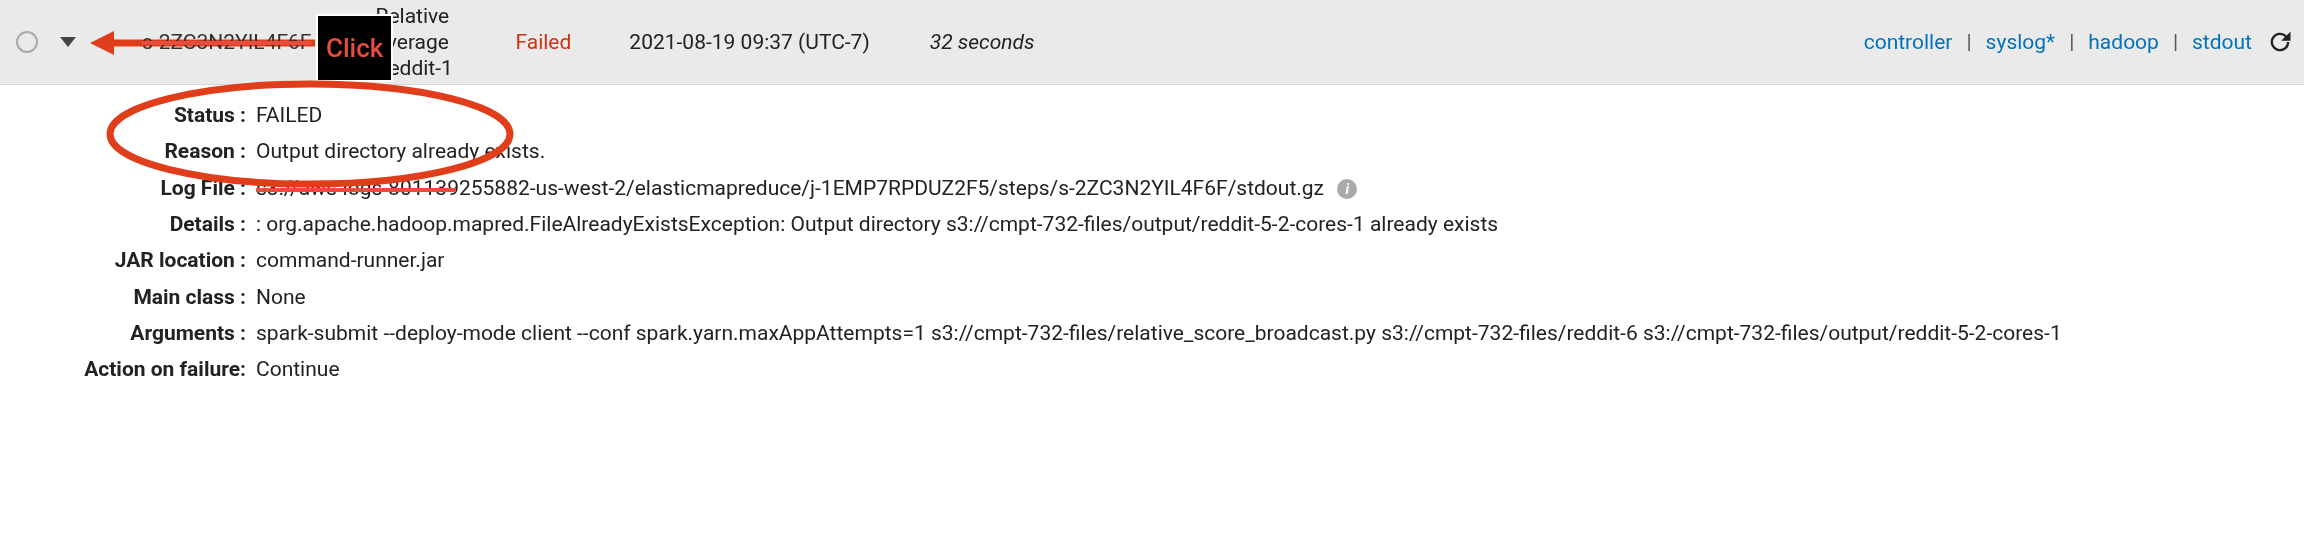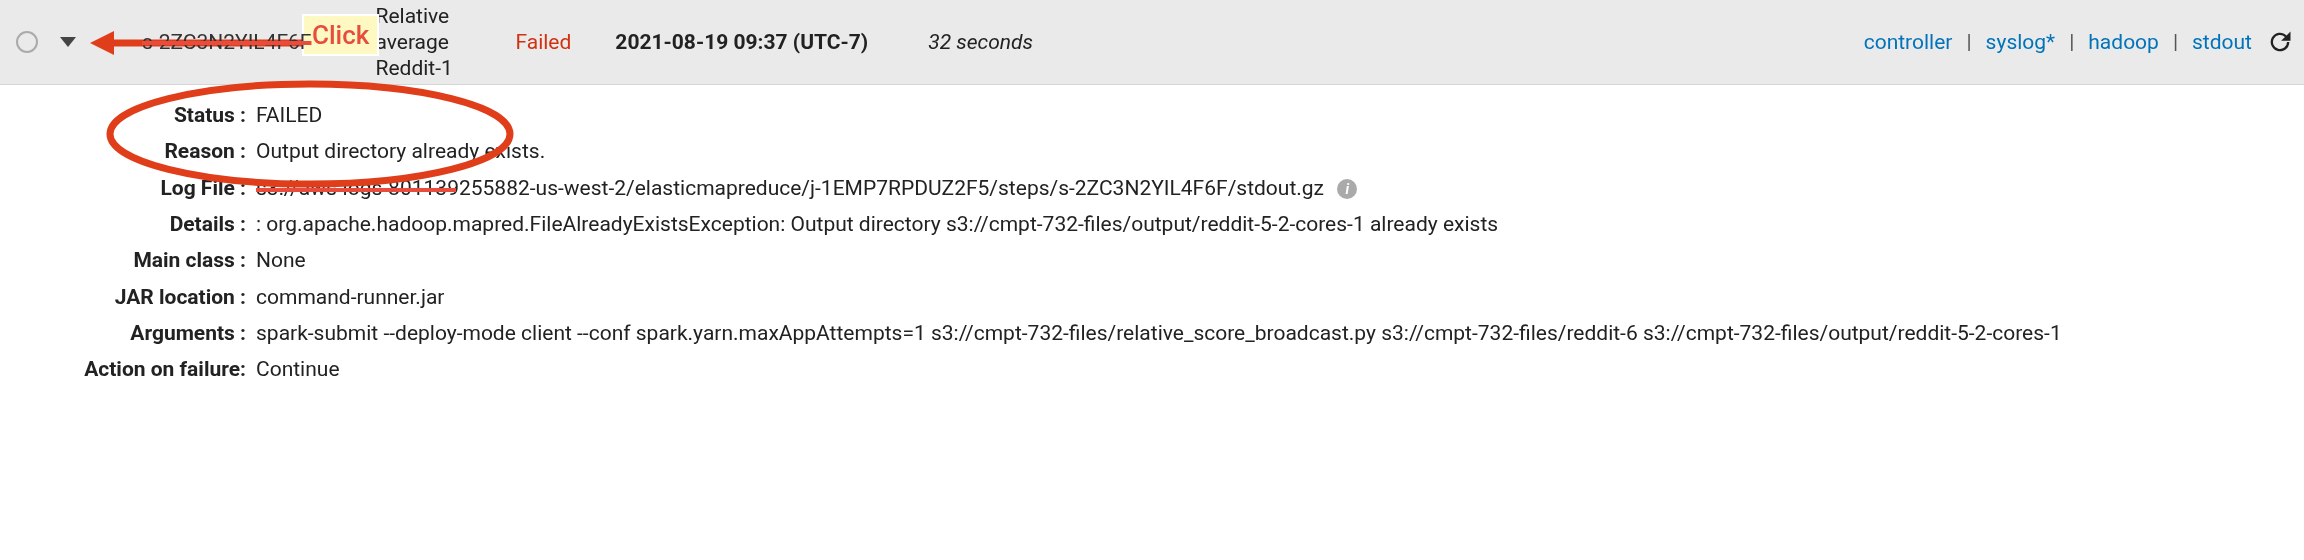--- a/index.html
+++ b/index.html
@@ -52,25 +52,25 @@
     }
     .arrow-svg {
       position: absolute;
       left: 0;
       top: 28px;
       width: 225px;
       height: 30px;
     }
     .click-box {
       position: absolute;
-      left: 212px;
+      left: 226px;
       top: 14px;
-      background: #fef9c3;
+      background: #000000;
       border: 2px solid #fff;
-      padding: 4px 8px;
+      padding: 17px 8px;
       color: #e74c3c;
       font-size: 26px;
       font-weight: 500;
     }
     .step-id {
       margin-left: 48px;
       text-decoration: line-through;
       text-decoration-thickness: 4px;
       text-decoration-color: #e74c3c;
       color: #333;
@@ -82,23 +82,22 @@
       width: 110px;
       line-height: 1.25;
       flex-shrink: 0;
     }
     .status-failed {
       color: #d13212;
       margin-left: 30px;
       flex-shrink: 0;
     }
     .timestamp {
-      margin-left: 44px;
-      flex-shrink: 0;
-      font-weight: bold;
+      margin-left: 58px;
+      flex-shrink: 0;
     }
     .duration {
       margin-left: 60px;
       flex-shrink: 0;
       font-style: italic;
     }
     .spacer {
       flex: 1;
     }
     .links {
@@ -240,30 +239,30 @@
       <span class="info-icon">i</span>
     </div>
   </div>
 
   <div class="detail-row">
     <div class="detail-label">Details :</div>
     <div class="detail-value">: org.apache.hadoop.mapred.FileAlreadyExistsException: Output directory s3://cmpt-732-files/output/reddit-5-2-cores-1 already exists</div>
   </div>
 
   <div class="detail-row">
+    <div class="detail-label">JAR location :</div>
+    <div class="detail-value">command-runner.jar</div>
+  </div>
+
+  <div class="detail-row">
     <div class="detail-label">Main class :</div>
     <div class="detail-value">None</div>
   </div>
 
   <div class="detail-row">
-    <div class="detail-label">JAR location :</div>
-    <div class="detail-value">command-runner.jar</div>
-  </div>
-
-  <div class="detail-row">
     <div class="detail-label">Arguments :</div>
     <div class="detail-value">spark-submit --deploy-mode client --conf spark.yarn.maxAppAttempts=1 s3://cmpt-732-files/relative_score_broadcast.py s3://cmpt-732-files/reddit-6 s3://cmpt-732-files/output/reddit-5-2-cores-1</div>
   </div>
 
   <div class="detail-row">
     <div class="detail-label">Action on failure:</div>
     <div class="detail-value">Continue</div>
   </div>
 </div>
 

